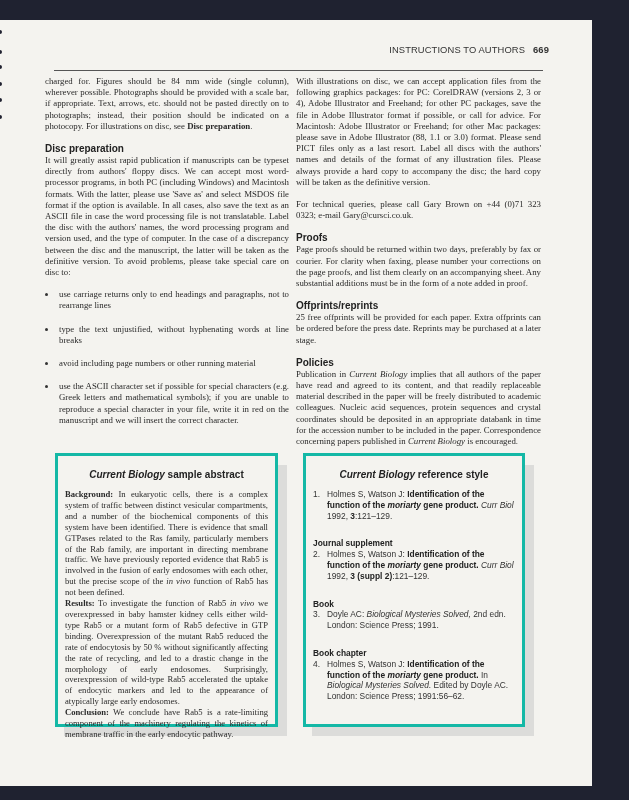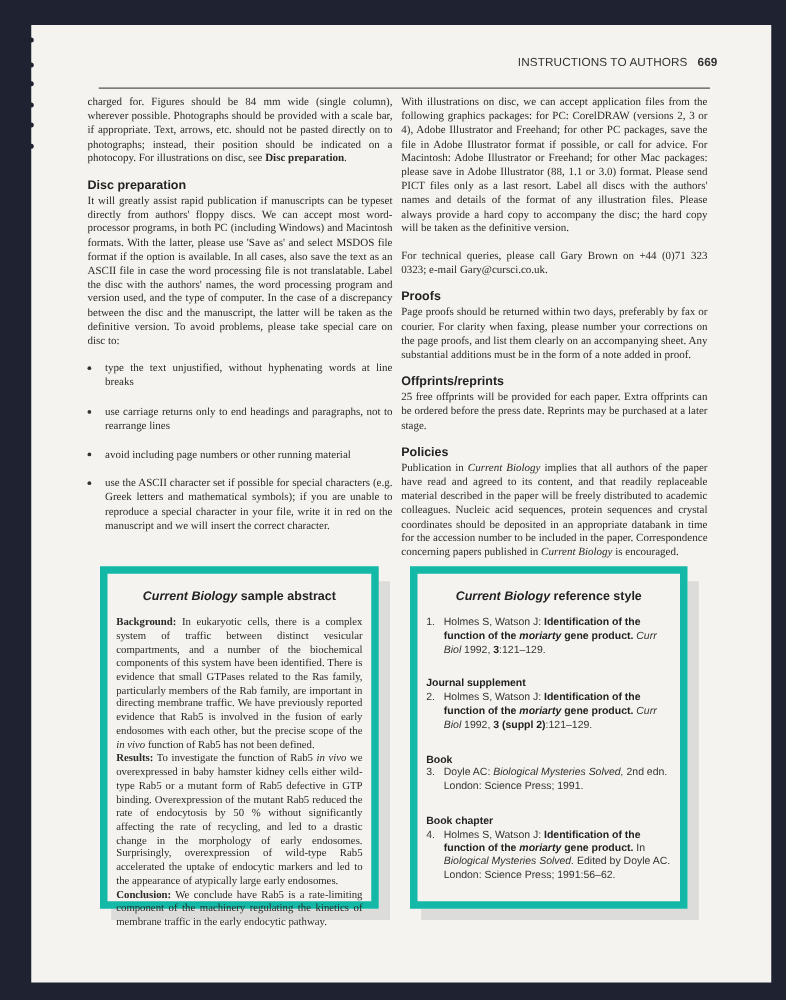--- a/index.html
+++ b/index.html
@@ -4,21 +4,21 @@
 <style>
   html, body { margin: 0; padding: 0; }
   body {
     width: 629px; height: 800px; overflow: hidden;
     background: #1f2230;
     position: relative;
     font-family: "Liberation Serif", "DejaVu Serif", serif;
     color: #2a2a2a;
   }
   .page {
-    position: absolute; left: 25px; top: 20px; width: 592px; height: 766px;
+    position: absolute; left: 0; top: 20px; width: 592px; height: 766px;
     background: #f4f3ef;
   }
   .binding-hole {
     position: absolute; left: -2px; width: 4px; height: 4px; border-radius: 50%;
     background: #1f2230;
   }
   .running-head {
     position: absolute; right: 43px; top: 24px;
     font-family: "Liberation Sans", "DejaVu Sans", sans-serif;
     font-size: 9.4px; color: #333; letter-spacing: 0.1px;
@@ -49,21 +49,21 @@
     background: #333; border-radius: 50%;
   }
   b.inl { font-weight: bold; }
   i { font-style: italic; margin-top: 48px; }
 
   .box-shadow {
     position: absolute; background: #dcdcda;
   }
   .box {
     position: absolute; top: 433px; height: 274px;
-    background: #f4f3ef; border: 6px solid #14b8a6;
+    background: #f4f3ef; border: 3px solid #14b8a6;
     box-sizing: border-box;
   }
   .box.left { left: 55px; width: 223px; }
   .box.right { left: 303px; width: 222px; }
   .box-title {
     text-align: center; margin-top: 13px;
     font-family: "Liberation Sans", "DejaVu Sans", sans-serif;
     font-size: 10px; font-weight: bold; color: #222;
   }
   .box-title i { font-weight: bold; }
@@ -100,22 +100,22 @@
   </div>
   <div class="head-rule"></div>
 
   <div class="col left">
     <p><span>charged for. Figures should be 84 mm wide (single column), wherever possible. Photographs should be provided with a scale bar, if appropriate. Text, arrows, etc. should not be pasted directly on to photographs; instead, their position should be indicated on a photocopy. For illustrations on disc, see </span><b class="inl">Disc preparation</b><span>.</span></p>
 
     <h3 class="sec-head">Disc preparation</h3>
     <p>It will greatly assist rapid publication if manuscripts can be typeset directly from authors' floppy discs. We can accept most word-processor programs, in both PC (including Windows) and Macintosh formats. With the latter, please use 'Save as' and select MSDOS file format if the option is available. In all cases, also save the text as an ASCII file in case the word processing file is not translatable. Label the disc with the authors' names, the word processing program and version used, and the type of computer. In the case of a discrepancy between the disc and the manuscript, the latter will be taken as the definitive version. To avoid problems, please take special care on disc to:</p>
 
     <ul class="bullets">
+      <li><span class="dot"></span><span>use carriage returns only to end headings and paragraphs, not to rearrange lines</span></li>
       <li><span class="dot"></span><span>type the text unjustified, without hyphenating words at line breaks</span></li>
-      <li><span class="dot"></span><span>use carriage returns only to end headings and paragraphs, not to rearrange lines</span></li>
       <li><span class="dot"></span><span>avoid including page numbers or other running material</span></li>
       <li><span class="dot"></span><span>use the ASCII character set if possible for special characters (e.g. Greek letters and mathematical symbols); if you are unable to reproduce a special character in your file, write it in red on the manuscript and we will insert the correct character.</span></li>
     </ul>
   </div>
 
   <div class="col right">
     <p>With illustrations on disc, we can accept application files from the following graphics packages: for PC: CorelDRAW (versions 2, 3 or 4), Adobe Illustrator and Freehand; for other PC packages, save the file in Adobe Illustrator format if possible, or call for advice. For Macintosh: Adobe Illustrator or Freehand; for other Mac packages: please save in Adobe Illustrator (88, 1.1 or 3.0) format. Please send PICT files only as a last resort. Label all discs with the authors' names and details of the format of any illustration files. Please always provide a hard copy to accompany the disc; the hard copy will be taken as the definitive version.</p>
     <p>For technical queries, please call Gary Brown on +44 (0)71 323 0323; e-mail Gary@cursci.co.uk.</p>
 
     <h3 class="sec-head">Proofs</h3>

